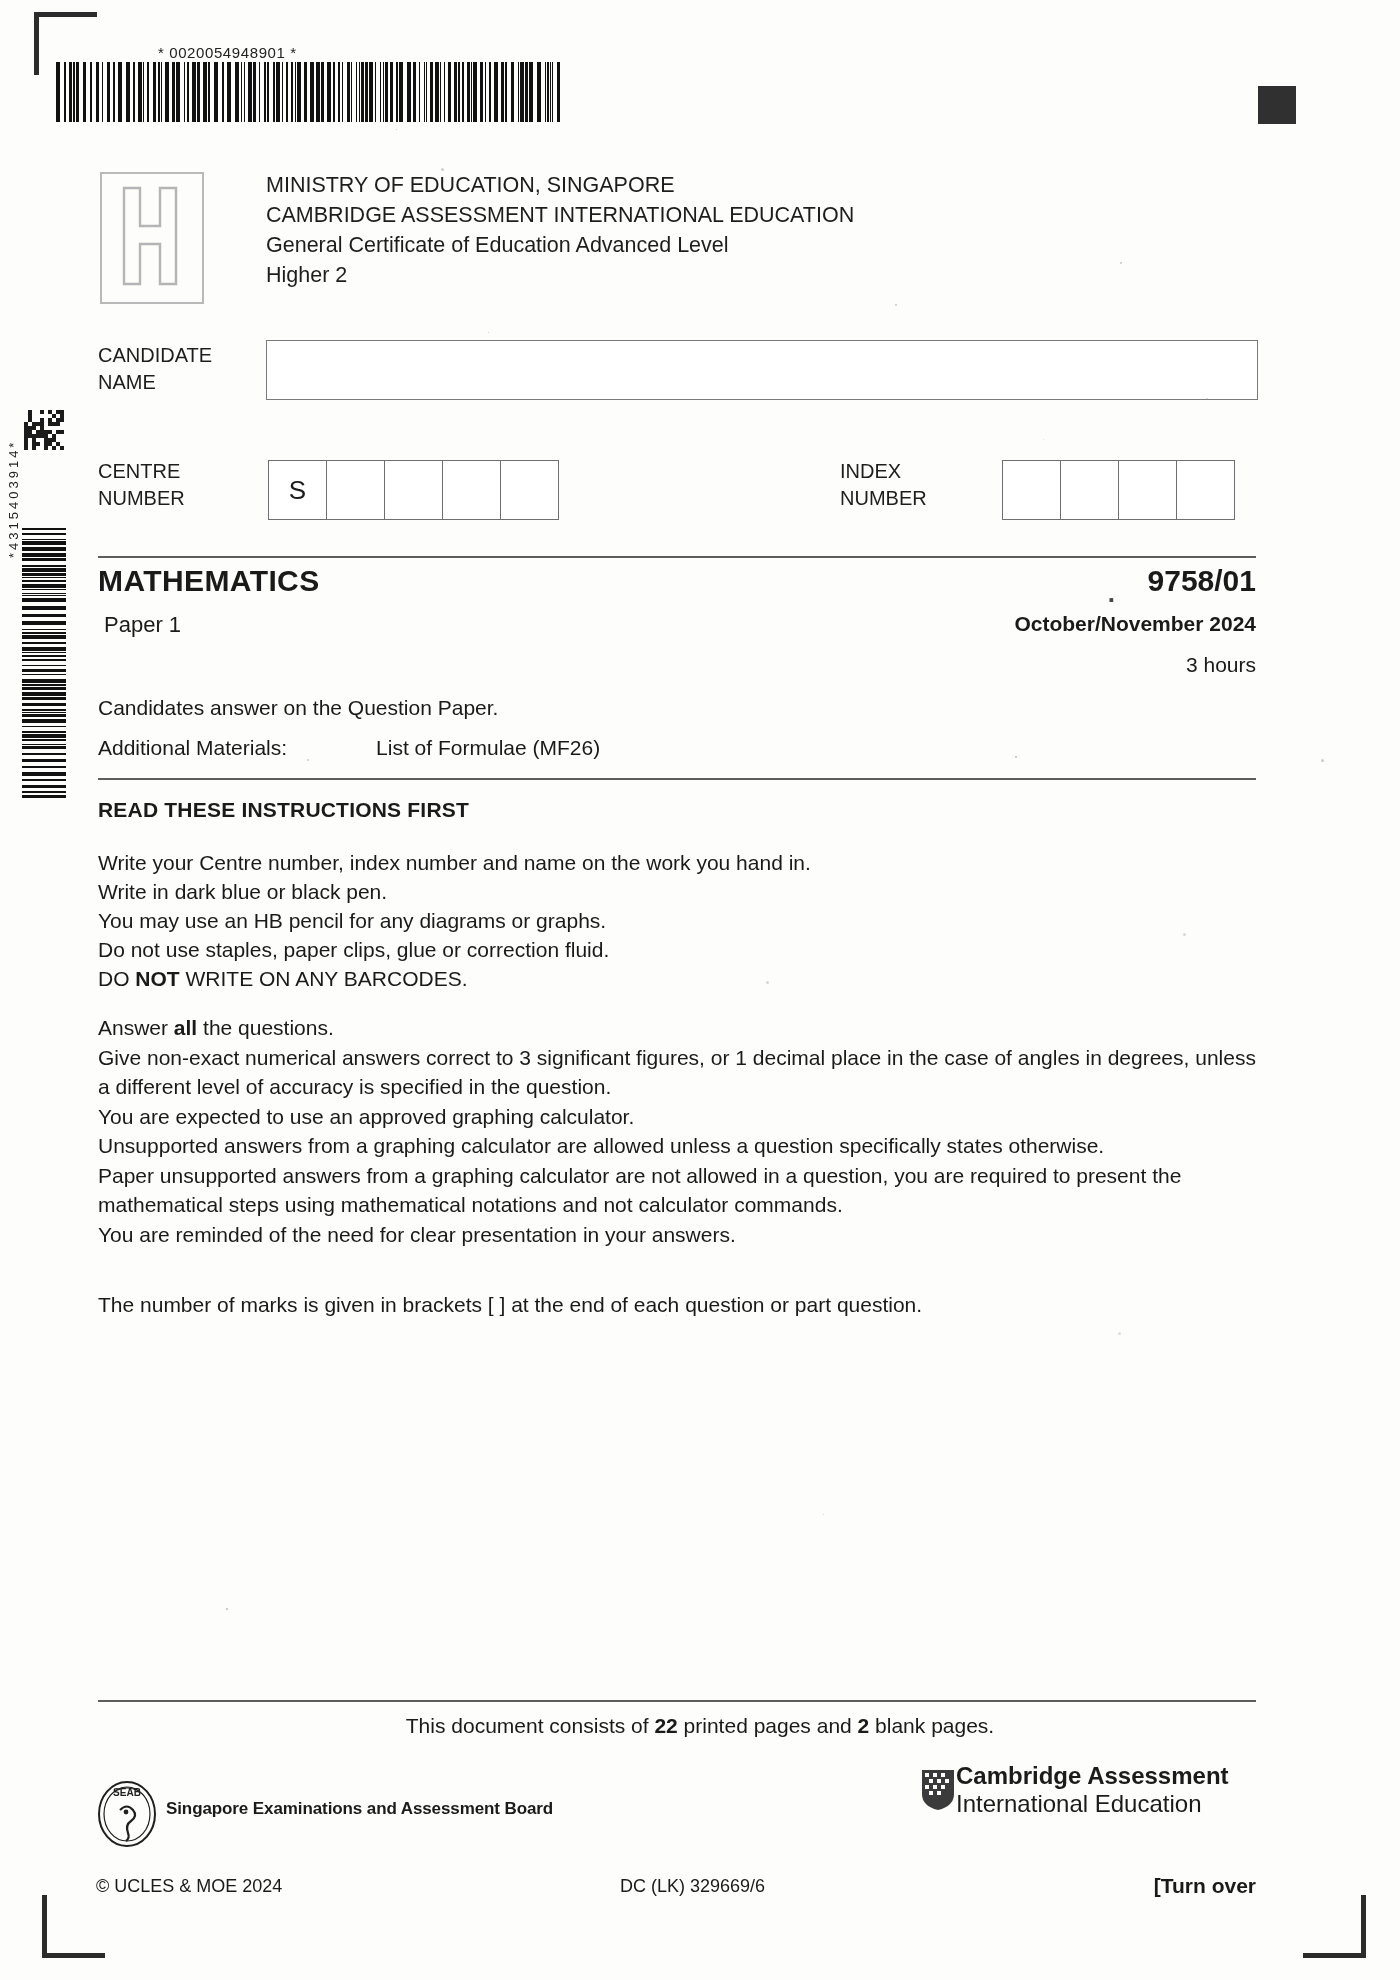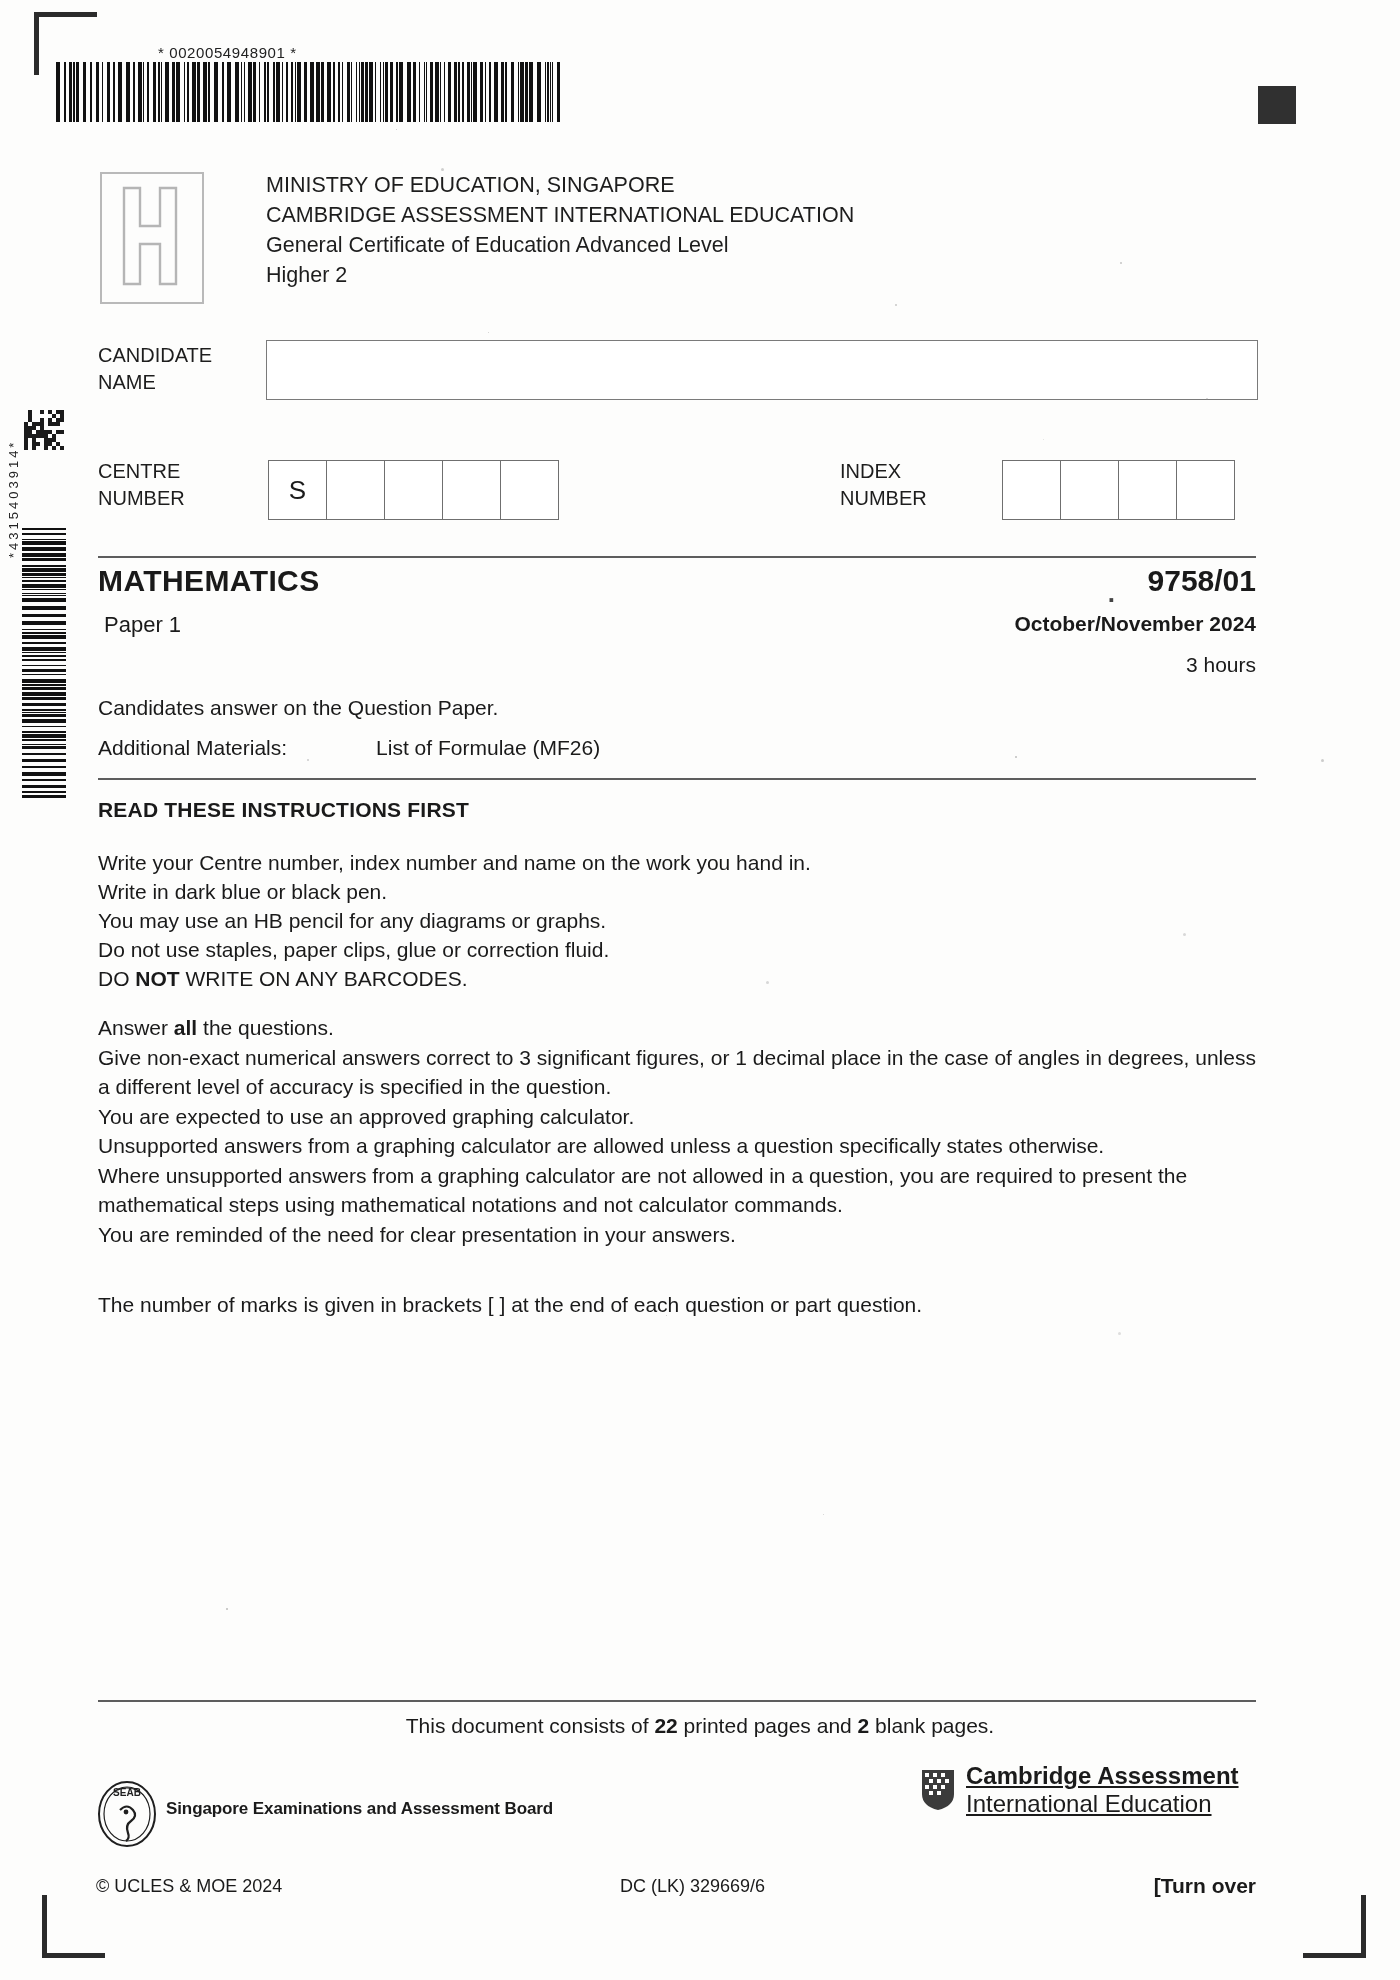--- a/index.html
+++ b/index.html
@@ -255,22 +255,20 @@
   .seab-text {
     font-size: 17px;
     font-weight: bold;
     letter-spacing: -0.1px;
   }
   .cie-wrap {
     position: absolute;
     left: 920px; top: 1762px;
     display: flex;
     align-items: center;
-    gap: 10px;
-    text-decoration: underline;
   }
   .cie-text {
     font-size: 24px;
     line-height: 28px;
     color: #1b1b1b;
   }
   .cie-text .l1 { font-weight: bold; }
   .cie-shield {
     width: 36px; height: 44px;
   }
@@ -598,21 +596,21 @@
     </div>
   </div>
 
   <div class="ins-b">
     <div>
       <span>Answer </span><b>all</b><span> the questions.</span>
     </div>
     <div>Give non-exact numerical answers correct to 3 significant figures, or 1 decimal place in the case of angles in degrees, unless a different level of accuracy is specified in the question.</div>
     <div>You are expected to use an approved graphing calculator.</div>
     <div>Unsupported answers from a graphing calculator are allowed unless a question specifically states otherwise.</div>
-    <div>Where unsupported answers from a graphing calculator are not allowed in a question, you are required to present the mathematical steps using mathematical notations and not calculator commands.</div>
+    <div>Paper unsupported answers from a graphing calculator are not allowed in a question, you are required to present the mathematical steps using mathematical notations and not calculator commands.</div>
     <div>You are reminded of the need for clear presentation in your answers.</div>
   </div>
 
   <div class="ins-c">The number of marks is given in brackets [  ] at the end of each question or part question.</div>
 
   <div class="doc-consists">
     <span>This document consists of </span><b>22</b><span> printed pages and </span><b>2</b><span> blank pages.</span>
   </div>
 
   <div class="seab-wrap">

